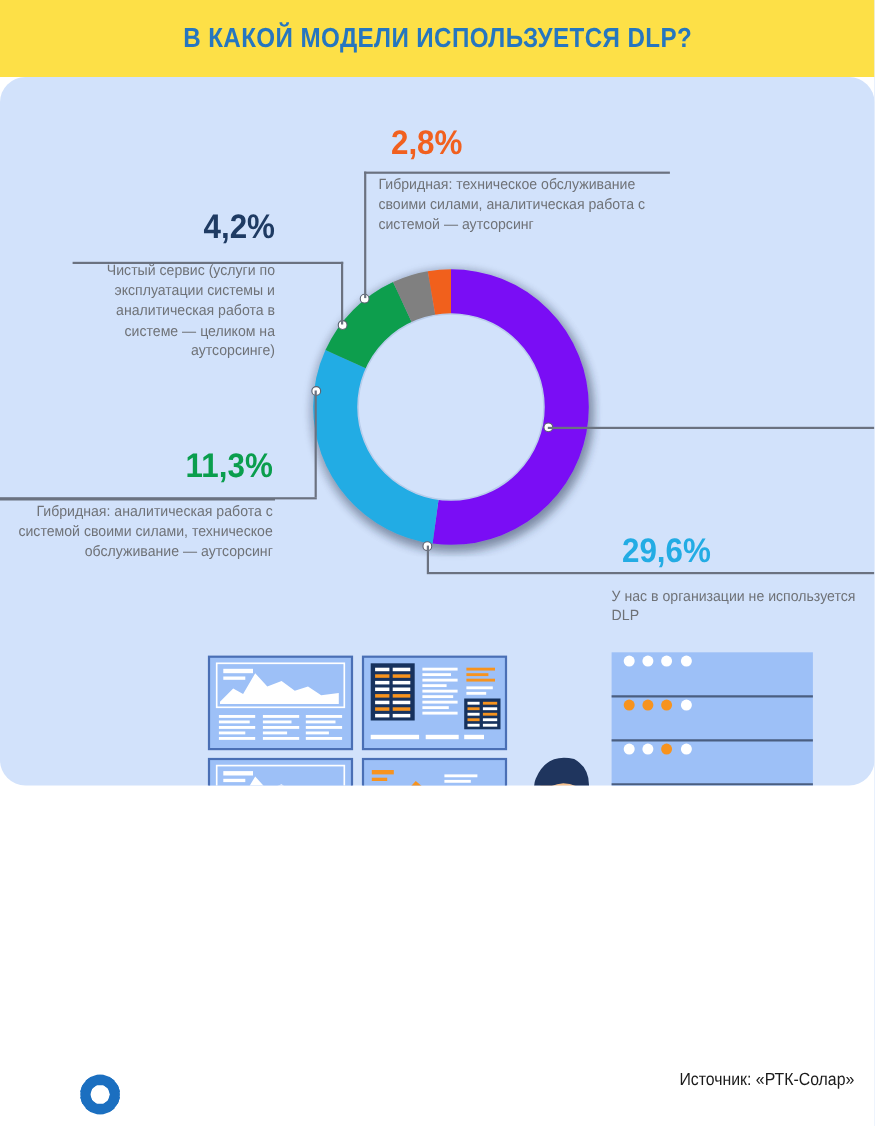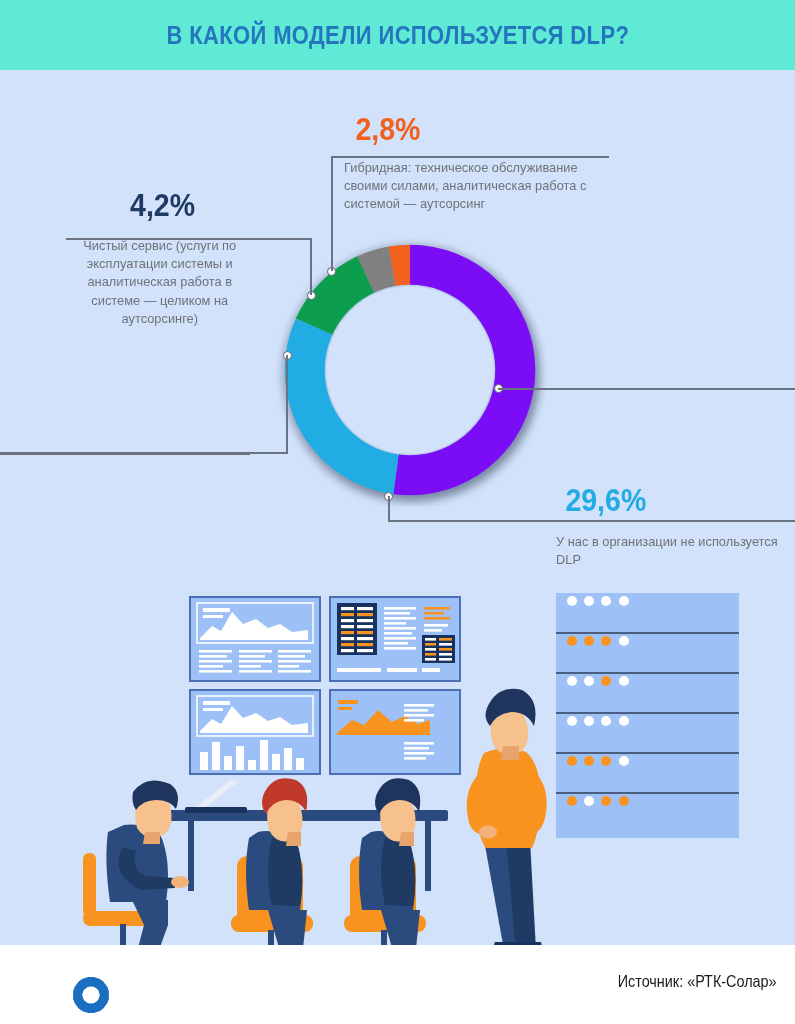--- a/index.html
+++ b/index.html
@@ -5,53 +5,53 @@
   html,body{margin:0;padding:0;}
   body{
     width:795px;height:1024px;overflow:hidden;position:relative;
     background:#ffffff;
     font-family:"Liberation Sans", sans-serif;
   }
   #root{position:relative;width:795px;height:1024px;}
 
   
   .header{
-    position:absolute;left:0;top:0;width:795px;height:70px;background:#5eead4;
+    position:absolute;left:0;top:0;width:795px;height:70px;background:#fde047;
     display:flex;align-items:center;justify-content:center;
   }
   .header-title{
     color:#2676bf;font-size:25px;font-weight:bold;letter-spacing:.4px;
     transform:scaleX(.88);transform-origin:center;white-space:nowrap;
     font-family:"Liberation Sans", sans-serif;
   }
 
   
   .stage{
-    position:absolute;left:0;top:70px;width:795px;height:875px;
-    background:#d2e2fb;overflow:hidden;
+    position:absolute;left:0;top:70px;width:795px;height:644px;
+    background:#d2e2fb;overflow:hidden;border-radius:23px;
   }
 
   
   .donut-wrap{position:absolute;left:270px;top:160px;width:280px;height:290px;}
   .donut-shadow{
     position:absolute;left:10px;top:12px;width:262px;height:262px;border-radius:50%;
     background:radial-gradient(circle at 50% 50%, rgba(40,50,70,0) 56%, rgba(40,50,70,.30) 62%, rgba(40,50,70,0) 78%);
     filter:blur(3px);
   }
   .donut{position:absolute;left:4px;top:4px;width:272px;height:272px;}
 
   
   .callout{position:absolute;}
   .pct{font-size:31px;font-weight:bold;line-height:1;letter-spacing:0px;
        transform:scaleX(.92);white-space:nowrap;}
   .desc{font-size:13.5px;line-height:1.35;color:#6f7277;margin-top:7px;
         transform:scaleX(.95);transform-origin:left top;}
   .desc.r{transform-origin:right top;}
   .al-l{text-align:left;}
-  .al-r{text-align:center;}
+  .al-r{text-align:right;}
 
   .pct.orange{color:#f1601f;}
   .pct.navy{color:#1f3b63;}
   .pct.green{color:#0a9e4d;}
   .pct.purple{color:#7a10f5;}
   .pct.cyan{color:#23ace4;}
 
   .leader{position:absolute;background:#6b7280;}
   .leader.v{width:2px;}
   .leader.h{height:2px;}
@@ -130,20 +130,24 @@
     <div class="callout al-l" style="left:344px;top:44px;width:285px;">
       <div class="pct orange">2,8%</div>
       <div class="desc" style="margin-top:14px;">Гибридная: техническое обслуживание своими силами, аналитическая работа с системой — аутсорсинг</div>
     </div>
 
     <div class="callout al-r" style="left:60px;top:120px;width:190px;">
       <div class="pct navy" style="transform:scaleX(.92);transform-origin:right center;">4,2%</div>
       <div class="desc r" style="margin-top:16px;">Чистый сервис (услуги по эксплуатации системы и аналитическая работа в системе — целиком на аутсорсинге)</div>
     </div>
 
+    <div class="callout al-r" style="left:0px;top:338px;width:248px;">
+      <div class="pct green" style="transform:scaleX(.92);transform-origin:right center;">11,3%</div>
+      <div class="desc r" style="margin-top:17px;">Гибридная: аналитическая работа с системой своими силами, техническое обслуживание — аутсорсинг</div>
+    </div>
 
 
     <div class="callout al-l" style="left:556px;top:415px;width:235px;">
       <div class="pct cyan">29,6%</div>
       <div class="desc" style="margin-top:17px;">У нас в организации не используется DLP</div>
     </div>
 
     <svg class="illus" viewBox="0 0 795 875">
 
       <g>

